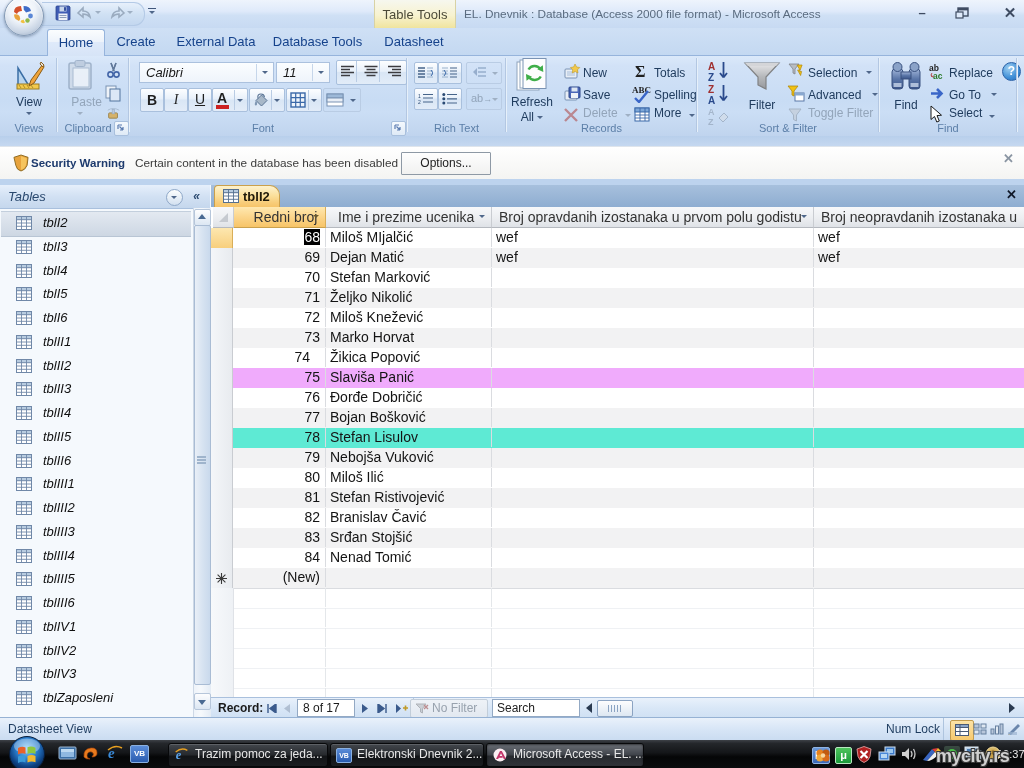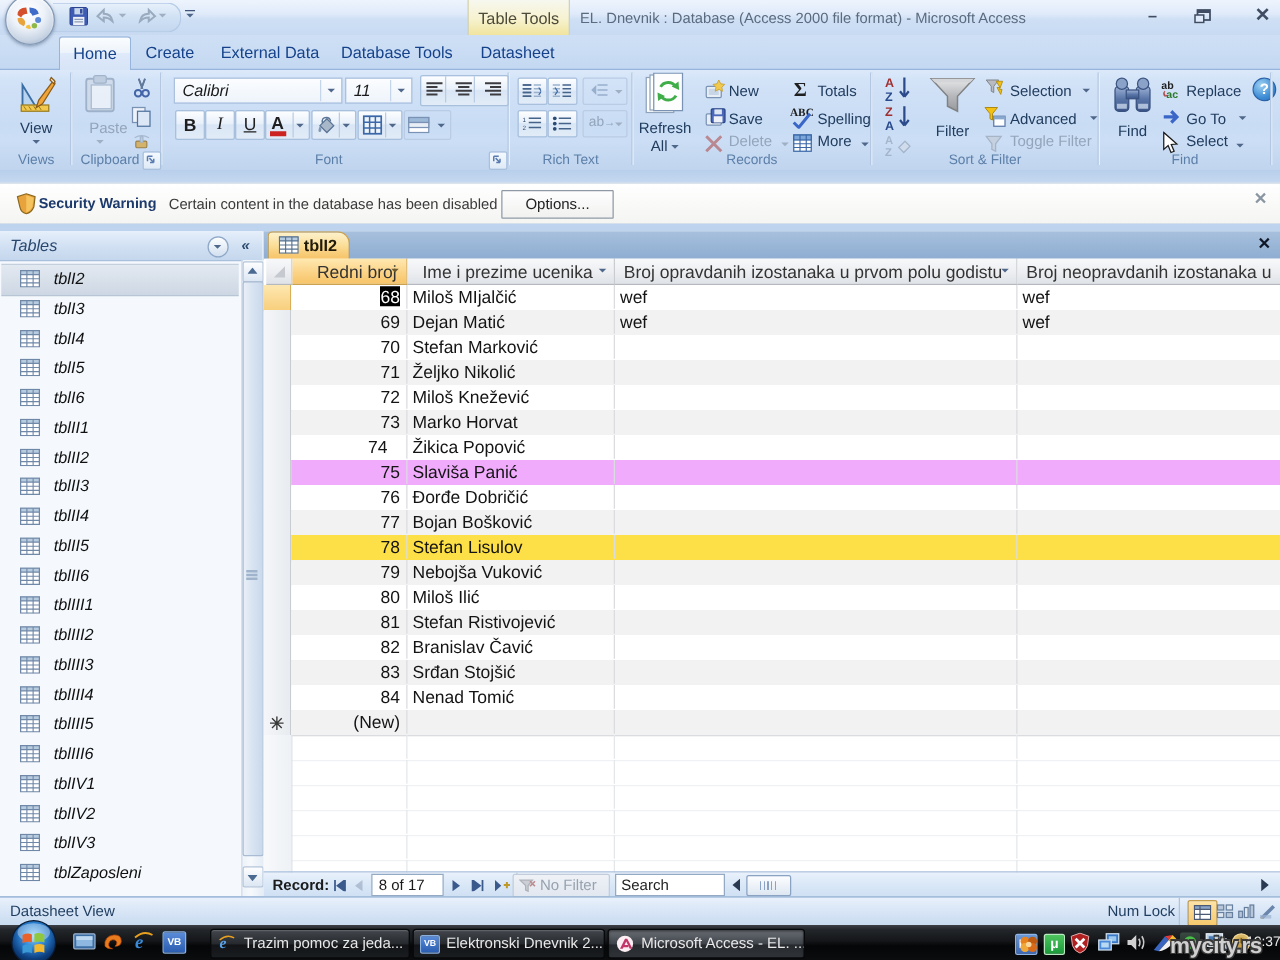--- a/index.html
+++ b/index.html
@@ -730,21 +730,21 @@
 <div class="cell" style="left:581px;width:212px;border-right:none"><span style="margin-left:4px"></span></div>
 </div>
 <div class="abs rowsel" style="top:201px;"></div>
 <div class="abs drow" style="top:201px;background:#f2f2f3">
 <div class="cell" style="left:0;width:92px;text-align:right"><span style="margin-right:5px">77</span></div>
 <div class="cell" style="left:93px;width:165px"><span style="margin-left:4px">Bojan Bošković</span></div>
 <div class="cell" style="left:259px;width:321px"><span style="margin-left:4px"></span></div>
 <div class="cell" style="left:581px;width:212px;border-right:none"><span style="margin-left:4px"></span></div>
 </div>
 <div class="abs rowsel" style="top:221px;"></div>
-<div class="abs drow" style="top:221px;background:#fde047">
+<div class="abs drow" style="top:221px;background:#5eead4">
 <div class="cell" style="left:0;width:92px;text-align:right"><span style="margin-right:5px">78</span></div>
 <div class="cell" style="left:93px;width:165px"><span style="margin-left:4px">Stefan Lisulov</span></div>
 <div class="cell" style="left:259px;width:321px"><span style="margin-left:4px"></span></div>
 <div class="cell" style="left:581px;width:212px;border-right:none"><span style="margin-left:4px"></span></div>
 </div>
 <div class="abs rowsel" style="top:241px;"></div>
 <div class="abs drow" style="top:241px;background:#f2f2f3">
 <div class="cell" style="left:0;width:92px;text-align:right"><span style="margin-right:5px">79</span></div>
 <div class="cell" style="left:93px;width:165px"><span style="margin-left:4px">Nebojša Vuković</span></div>
 <div class="cell" style="left:259px;width:321px"><span style="margin-left:4px"></span></div>

